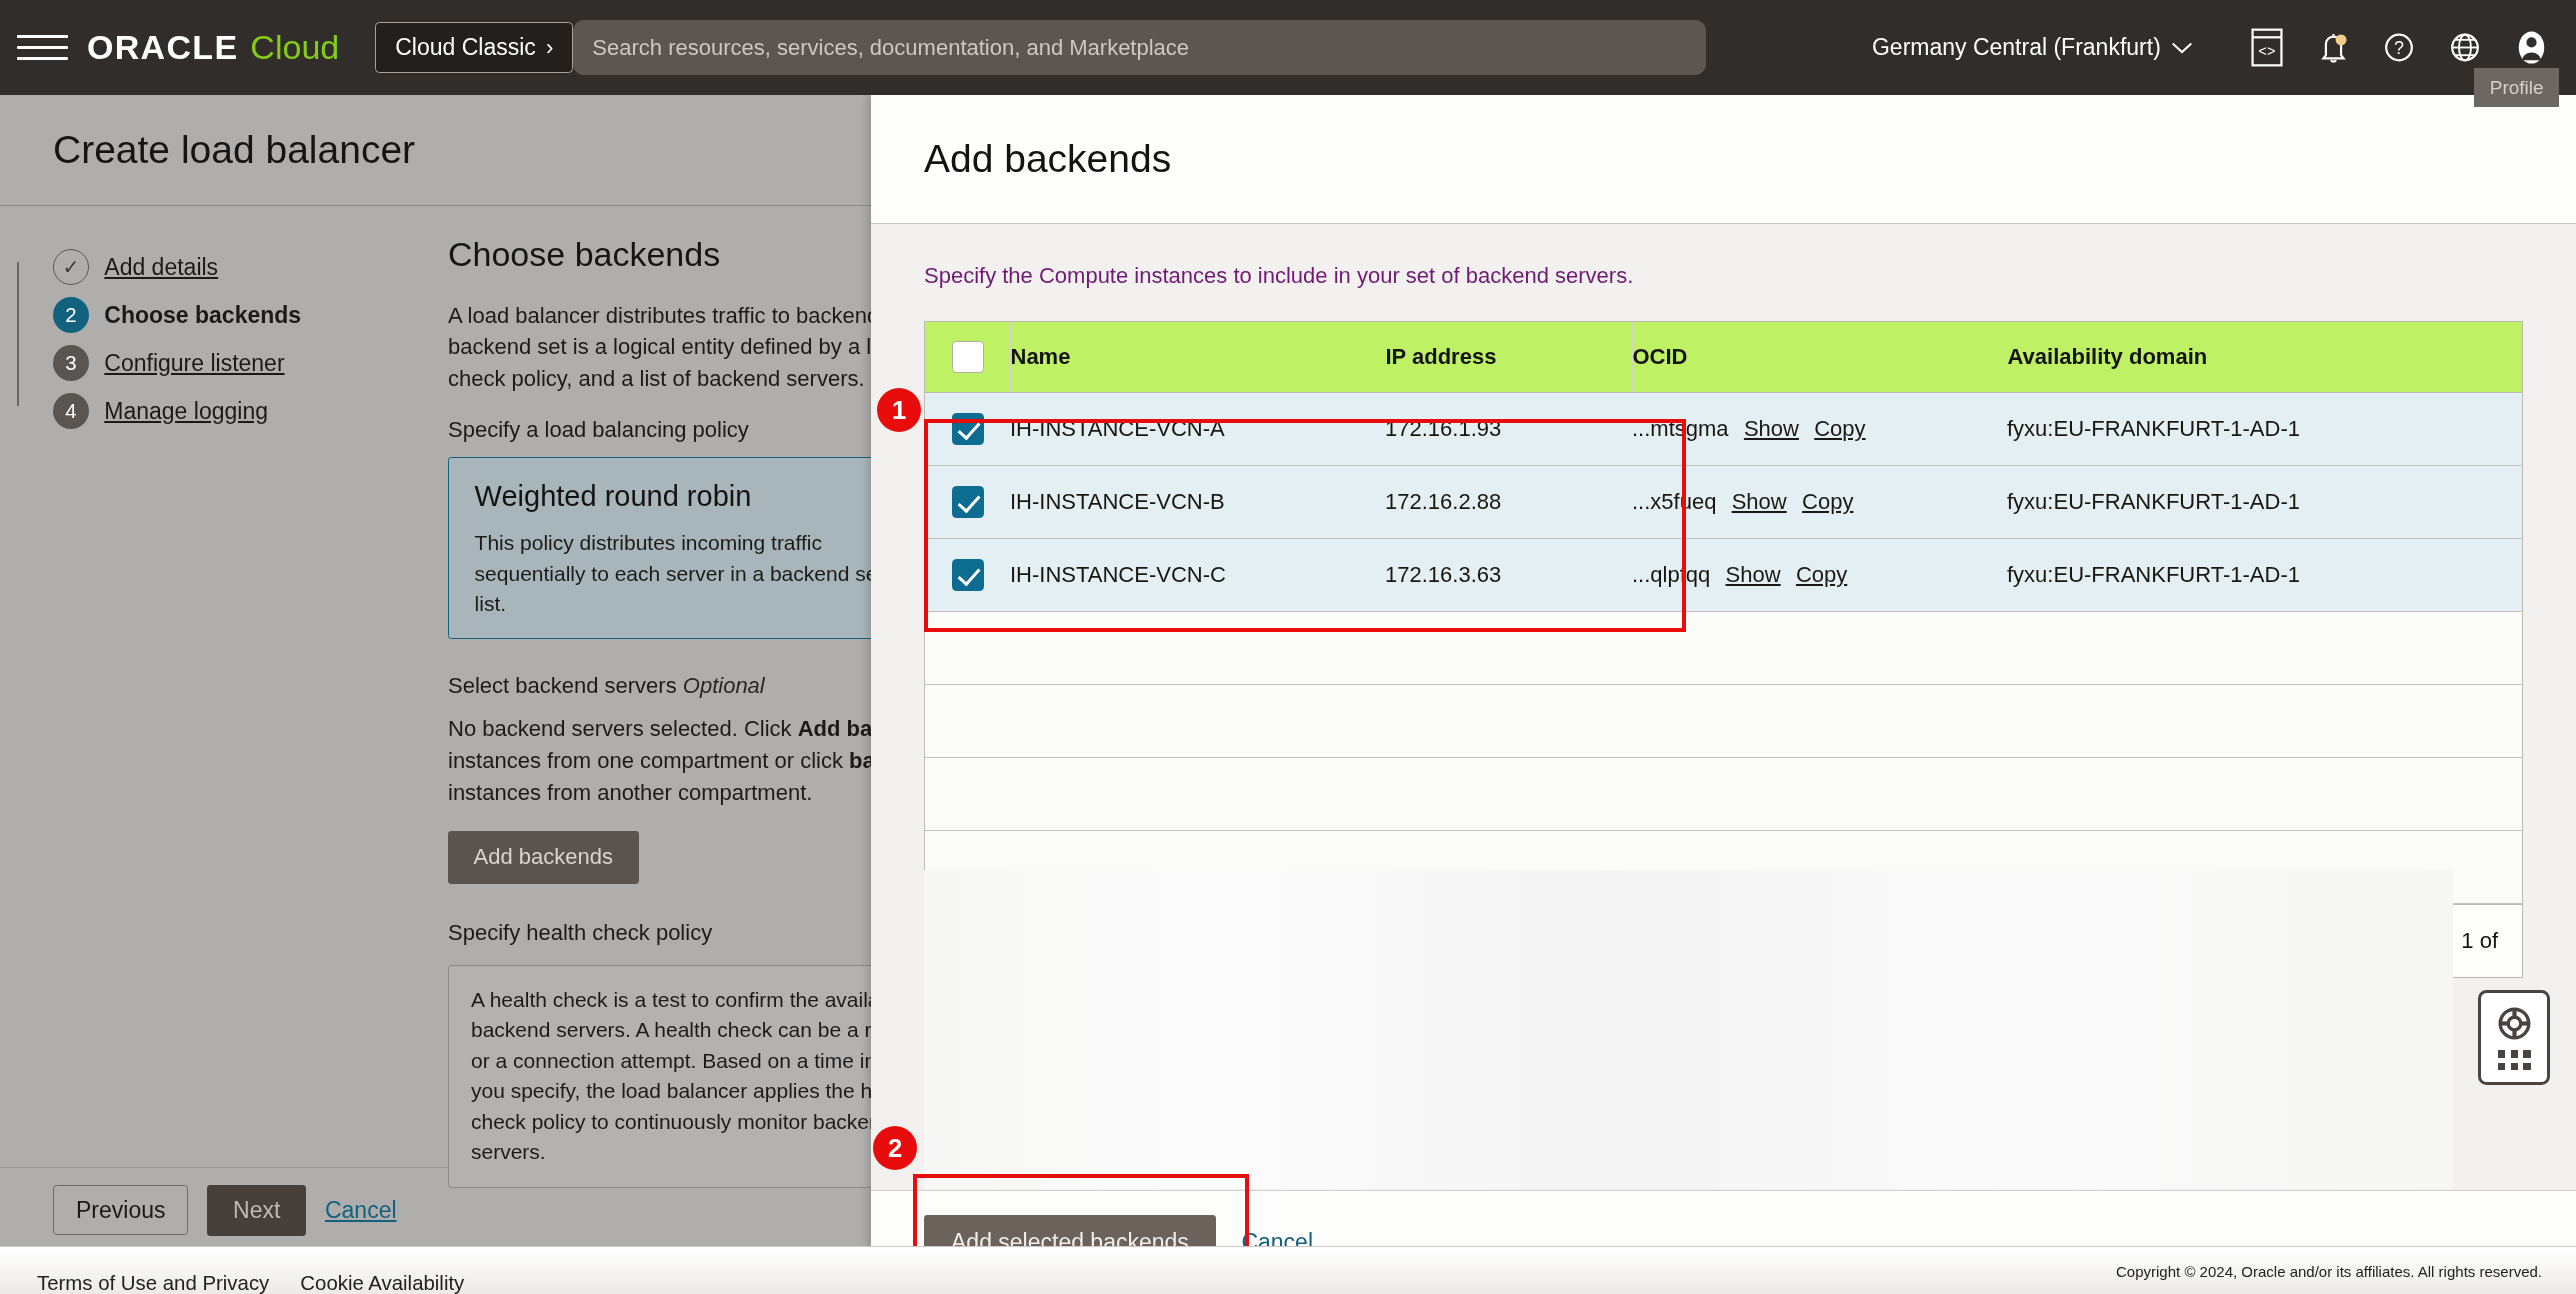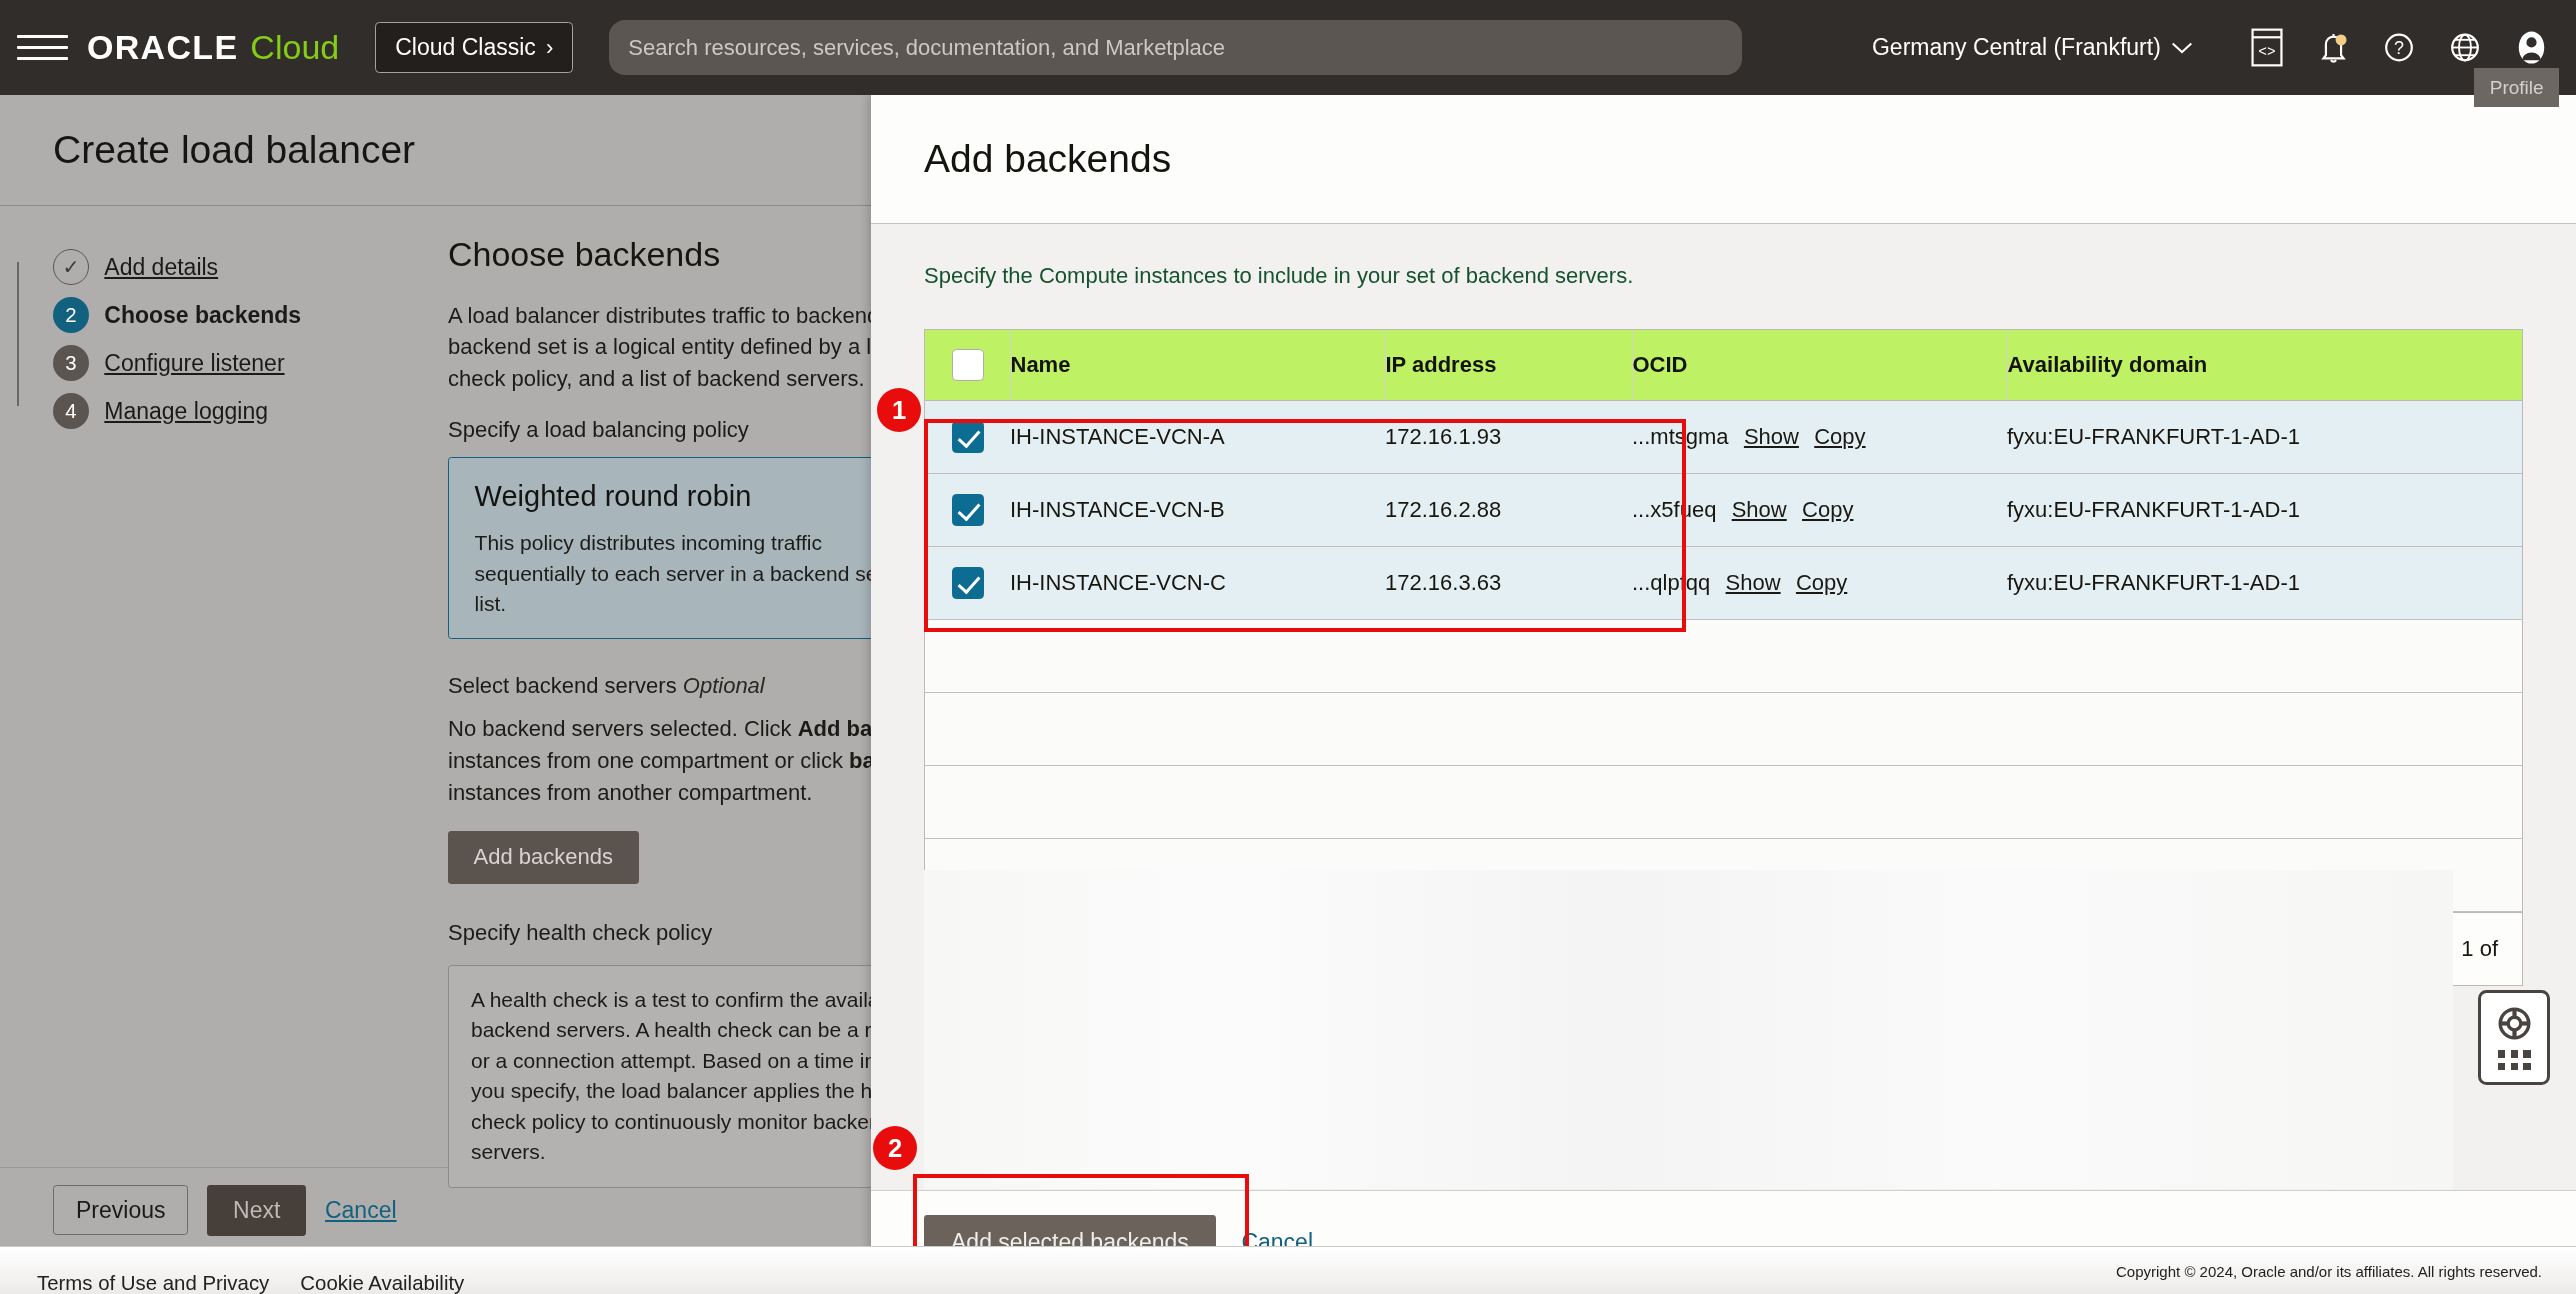--- a/index.html
+++ b/index.html
@@ -22,21 +22,21 @@
   .brand { display:flex; align-items:center; gap:12px; }
   .brand-oracle { font-size: 34px; font-weight: 700; color:#fff; letter-spacing: 1.3px; }
   .brand-cloud { font-size: 34px; font-weight: 400; color:#84cc16; }
   .cloud-classic {
     margin-left: 36px; background:#231f1d; border:1.7px solid #a9a29c; border-radius:4.3px;
     color:#fff; font-size: 23px; padding: 11px 19px; display:flex; align-items:center; gap:10.2px;
     cursor:pointer; white-space:nowrap;
   }
   .cc-chev { font-size: 22px; }
   .searchbox {
-    margin-left: 36px; width: 1133px; height: 55px; background:#5b5651; border-radius: 16px;
+    width: 1133px; height: 55px; background:#5b5651; border-radius: 11px;
     display:flex; align-items:center; padding: 0 19px; cursor:text;
   }
   .searchbox input {
     width:100%; background:transparent; border:none; outline:none;
     color:#dcd8d4; font-size: 22px; font-family:"Liberation Sans",sans-serif;
   }
   .searchbox input::placeholder { color:#cdc8c3; }
   .topright { margin-left:auto; display:flex; align-items:center; gap:0; padding-right:12px;justify-content:space-between; }
   .region { color:#fff; font-size:23px; display:flex; align-items:center; gap:10.2px; margin-right:41px; cursor:pointer; white-space:nowrap;}
   .ticon { width: 66px; height: 95px; display:flex; align-items:center; justify-content:center; cursor:pointer; position:relative;}
@@ -106,21 +106,21 @@
   
   .panel {
     position:absolute; top:95px; left:871px; width:1705px; height:1199px;
     background:#fdfdfc; z-index:20; display:flex; flex-direction:column;
     box-shadow: -2.6px 0 8.5px rgba(0,0,0,.18);
   }
   .panel-head { height: 129px; display:flex; align-items:center; padding-left: 53px;
     border-bottom:1.7px solid #c6c2be; background:#fdfdfc;}
   .panel-title { font-size:39px; color:#15130f; }
   .panel-body { flex:1; background:#f2f1ef; padding: 39px 53px 0 53px; position:relative; }
-  .panel-desc { font-size:22px; color:#14532d; margin-bottom: 40px; }
+  .panel-desc { font-size:22px; color:#701a75; margin-bottom: 32px; }
   .panel-sub { font-size:22px; color:#1b1916; margin-bottom: 17px; }
   .panel-sub b { font-weight:700; }
   .panel-sub a { color:#0c6a91; text-decoration:underline; margin-left:12px; cursor:pointer; }
 
   
   .tablewrap { border:0.9px solid #bdb9b5; background:#fff; }
   table.t { width:100%; border-collapse:collapse; table-layout:fixed; }
   table.t th {
     font-size:22px; color:#15130f; text-align:left; font-weight:700;
     padding: 19px 0 19px 0; border-bottom:1.7px solid #bdb9b5; background:#bef264; height: 70px;

